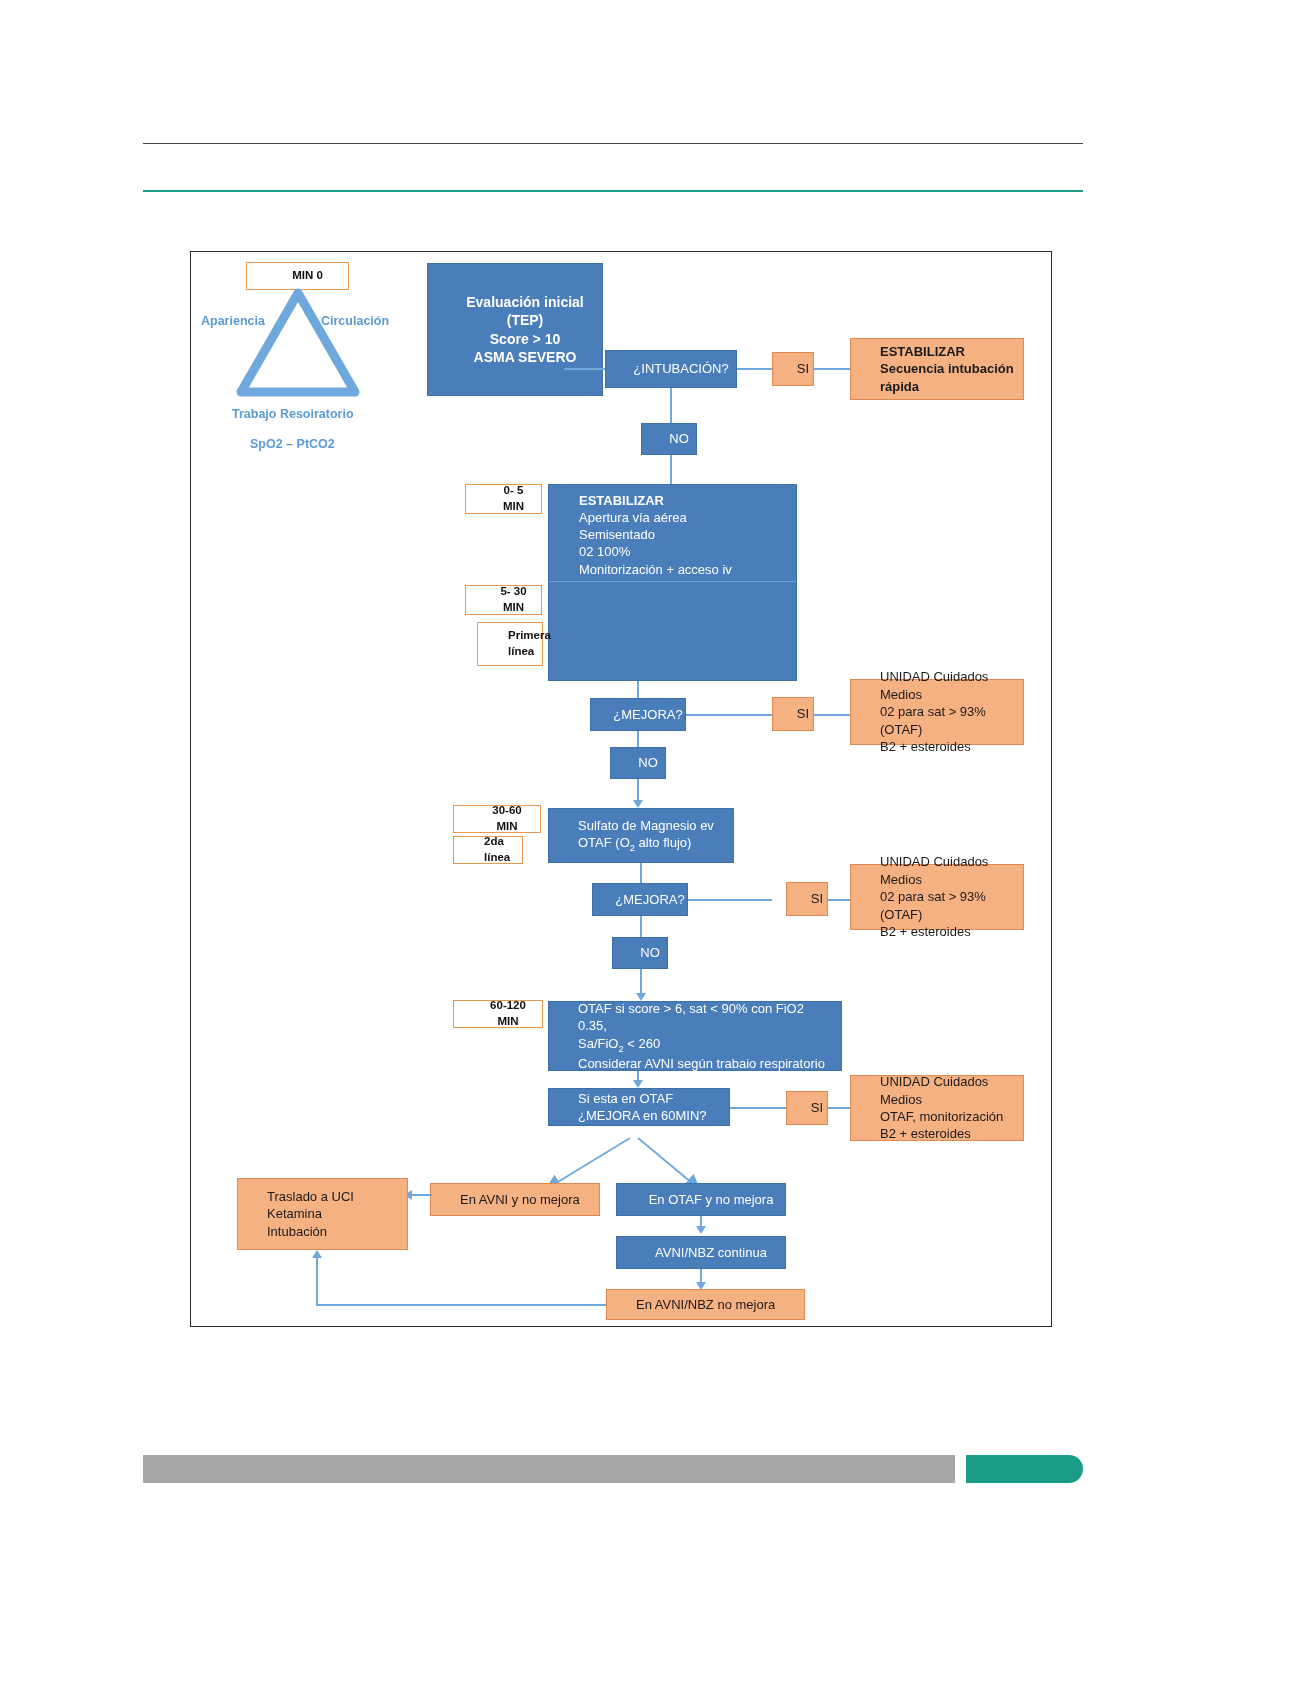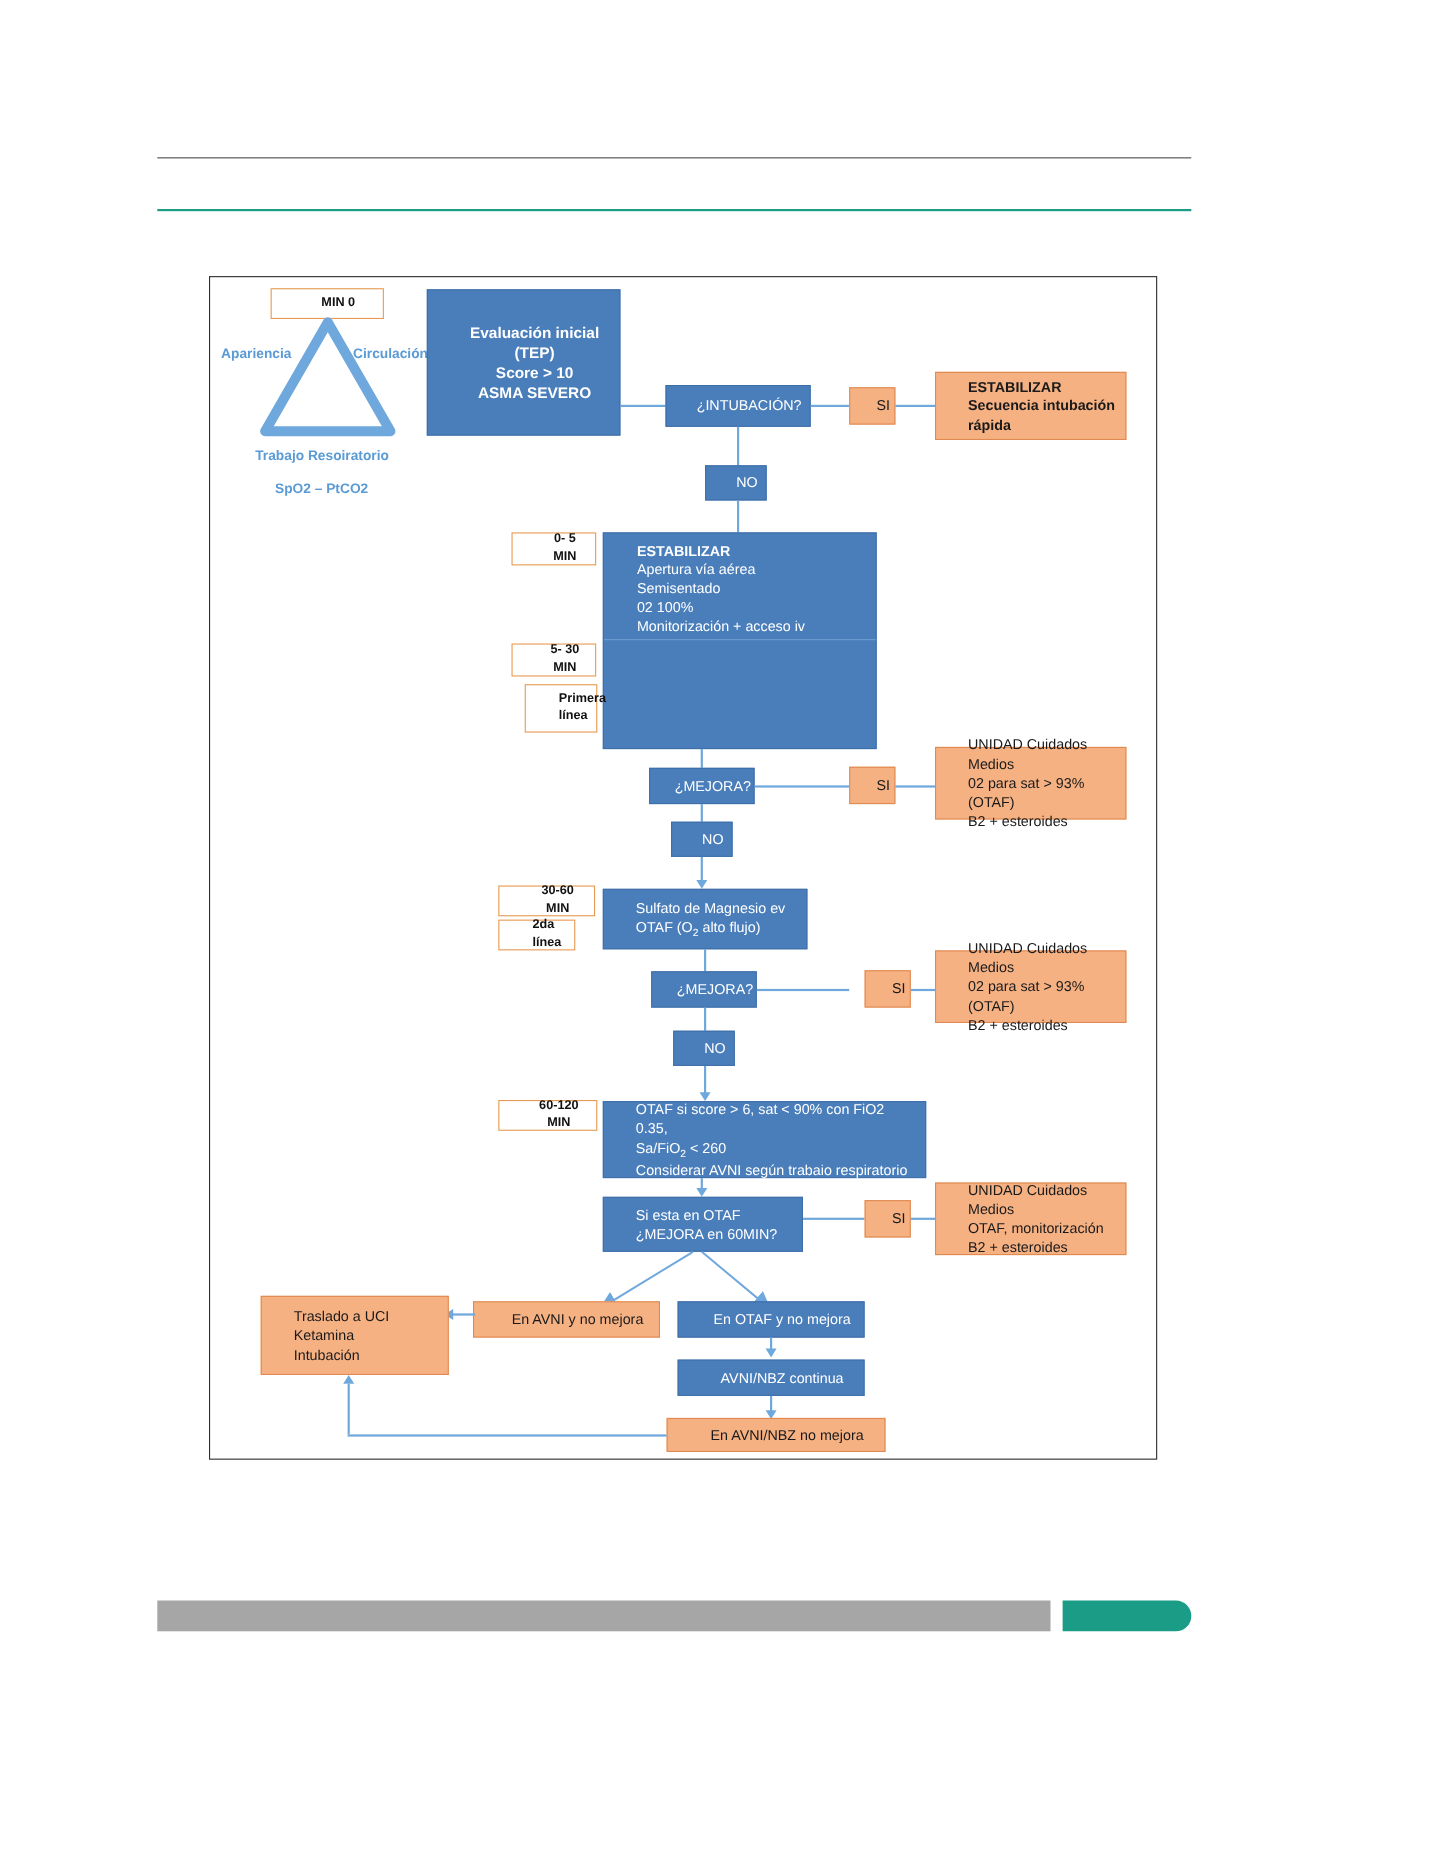--- a/index.html
+++ b/index.html
@@ -61,21 +61,21 @@
   .blue .txt { padding: 4px 9px; line-height: 1.32; width: 100%; }
 
   
   .orange {
     background: #f6b183;
     border: 1px solid #e08a52;
     color: #1a1a1a;
     display: flex;
     align-items: center;
   }
-  .orange.center { justify-content: center; text-align: center; }
+  .orange.center { justify-content: center; }
   .orange .txt { padding: 4px 9px; line-height: 1.34; width: 100%; }
 
   
   .tag {
     background: #ffffff;
     border: 1.5px solid #e8994f;
     color: #111111;
     font-weight: bold;
     font-size: 11.5px;
     display: flex;
@@ -106,21 +106,21 @@
   
   .tri-wrap { position: absolute; left: 233px; top: 285px; width: 130px; height: 115px; }
   .tep-label {
     position: absolute;
     color: #5b9bd5;
     font-weight: bold;
     font-size: 12.5px;
     white-space: nowrap;
   }
   .f13 { font-size: 13px; }
-  .f14 { font-size: 14px; }
+  .f14 { font-size: 14px; margin-left: 39px; }
   .bold { font-weight: bold; }
   sub { font-size: 0.72em; }
   .divider-line {
     position: absolute; left: 0; right: 0;
     height: 1px; background: #6f9ed1;
   }
 </style>
 </head>
 <body>
 
@@ -275,21 +275,21 @@
     <div>Considerar AVNI según trabaio respiratorio</div>
   </div>
 </div>
 <div class="node tag" style="left:453px; top:1000px; width:90px; height:28px; justify-content:center;">
   <span class="txt" style="text-align:center;">60-120 MIN</span>
 </div>
 
 <div class="ln lnv" style="left:637px; top:1071px; height:14px;"></div>
 <div class="arrow-down" style="left:633px; top:1080px;"></div>
 
-<div class="node blue f13" style="left:548px; top:1088px; width:182px; height:50px;">
+<div class="node blue f13" style="left:548px; top:1088px; width:182px; height:38px;">
   <div class="txt">
     <div>Si esta en OTAF</div>
     <div>¿MEJORA en 60MIN?</div>
   </div>
 </div>
 <div class="ln lnh" style="left:730px; top:1107px; width:56px;"></div>
 <div class="node orange center f13" style="left:786px; top:1091px; width:42px; height:34px;">
   <span class="txt">SI</span>
 </div>
 <div class="ln lnh" style="left:828px; top:1107px; width:22px;"></div>

